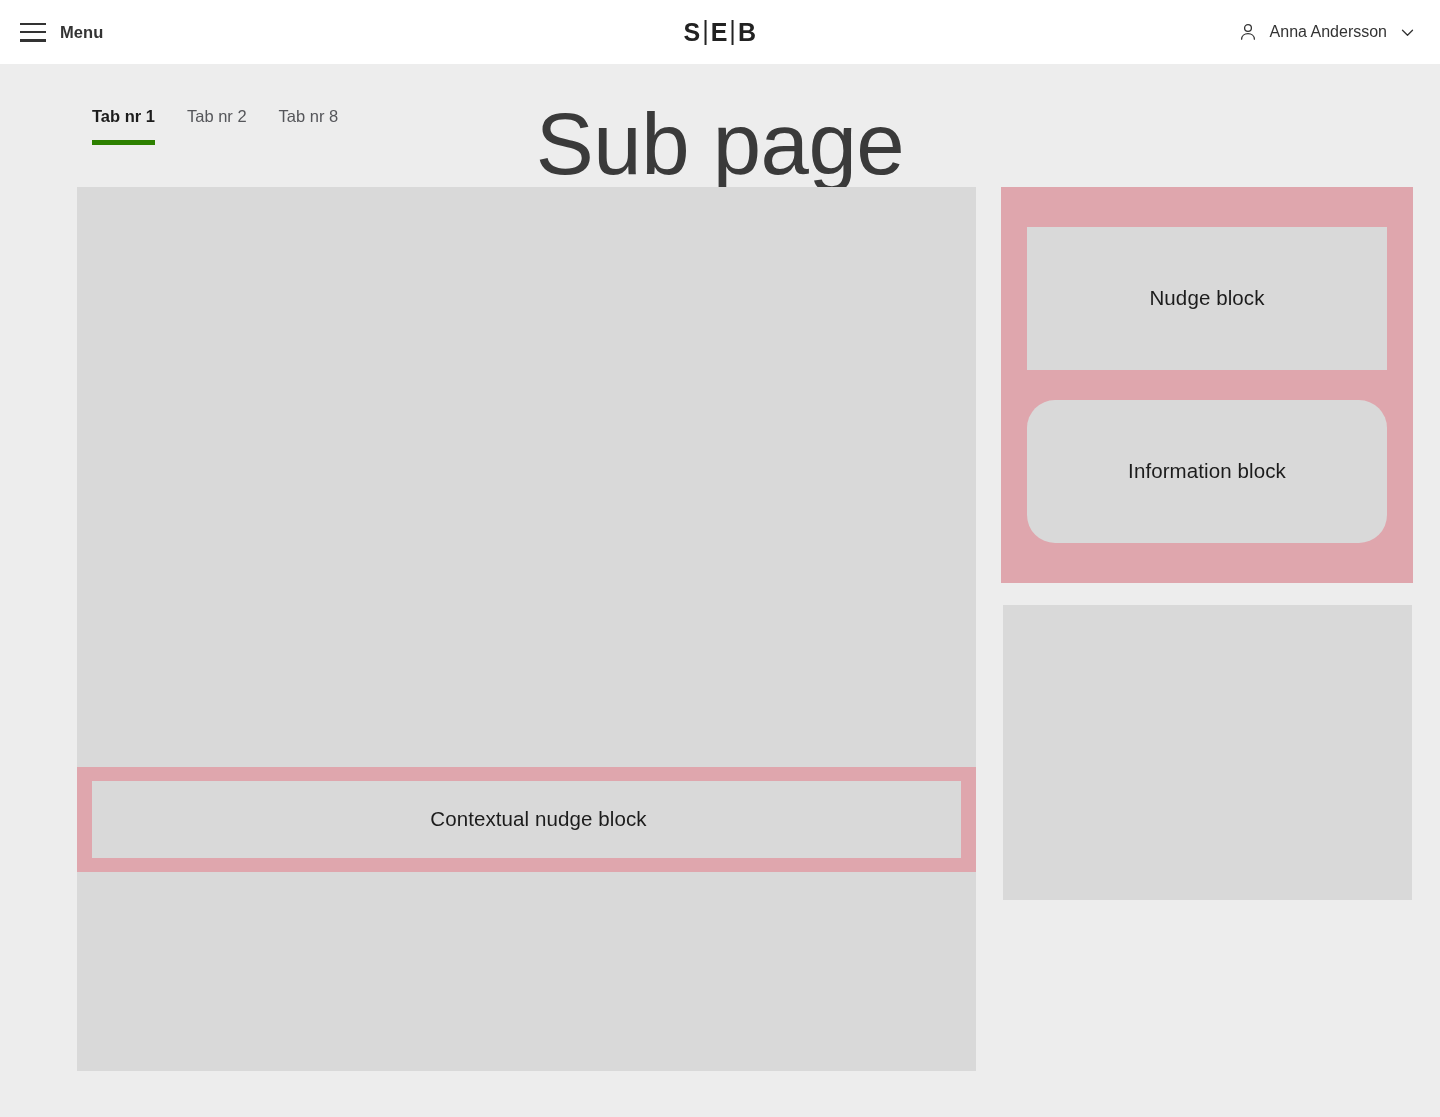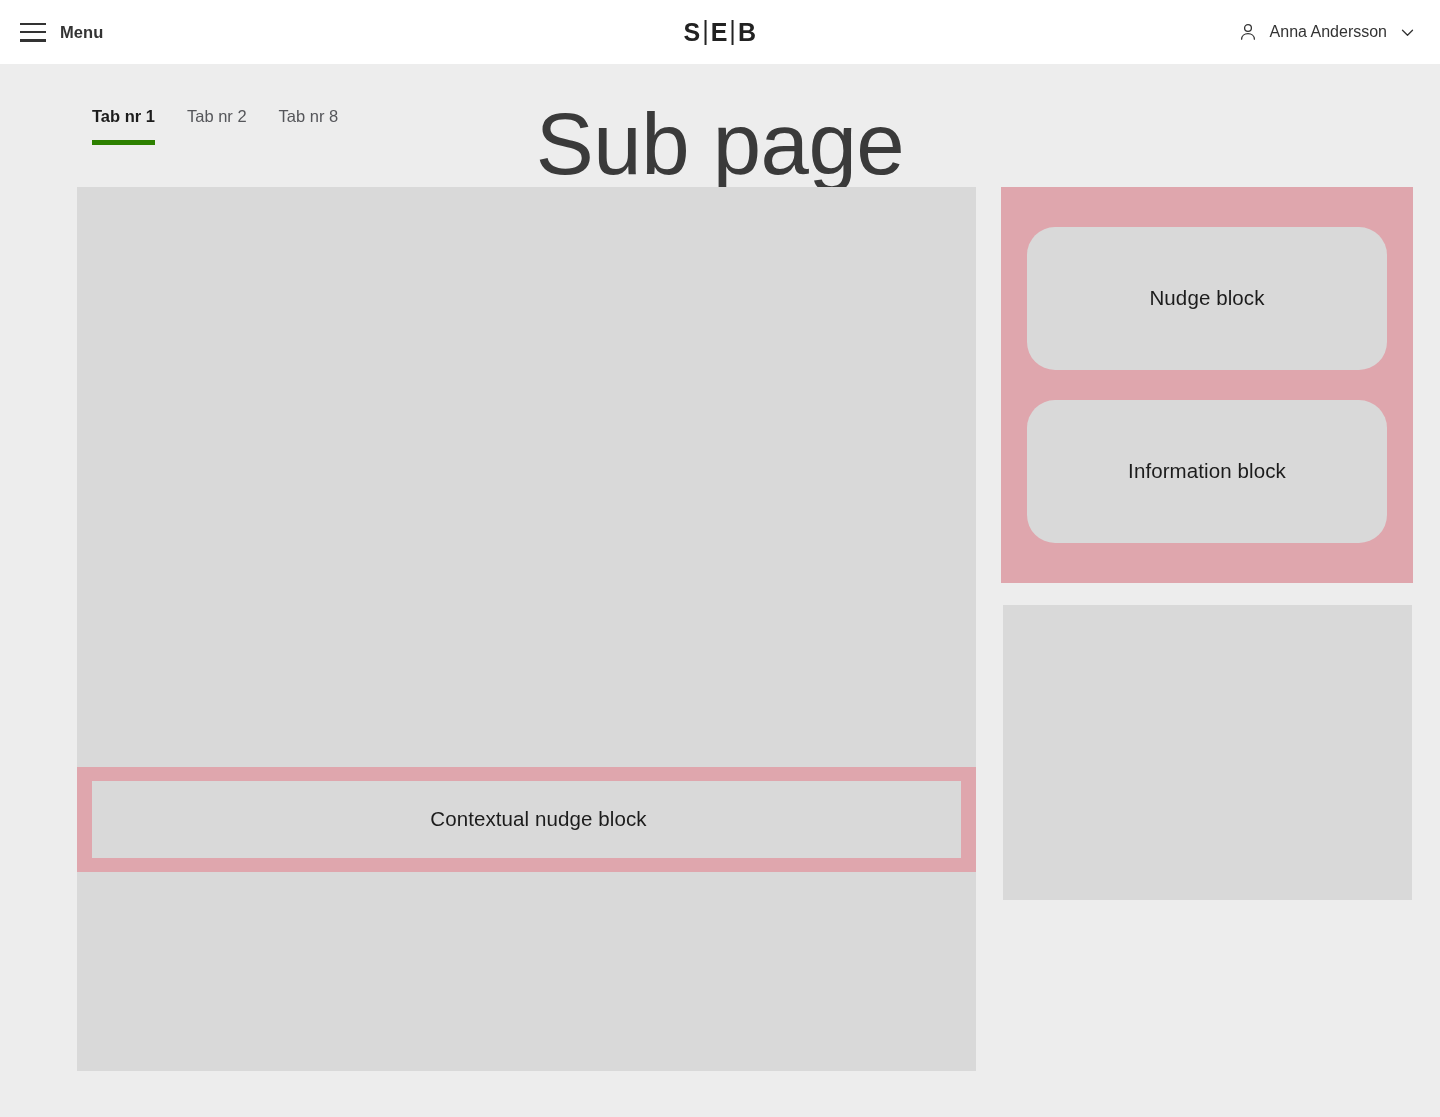--- a/index.html
+++ b/index.html
@@ -228,21 +228,21 @@
     flex-direction: column;
     gap: 30px;
   }
   .panel-block {
     background: #d9d9d9;
     flex: 1 1 auto;
     display: flex;
     align-items: center;
     justify-content: center;
   }
-  .panel-block.nudge { height: 140px; border-radius: 28px; }
+  .panel-block.nudge { height: 140px; }
   .panel-block.information { height: 140px; border-radius: 28px; }
 
   .side-empty-block {
     margin-top: 22px;
     margin-left: 2px;
     width: 409px;
     height: 295px;
     background: #d9d9d9;
   }
 

